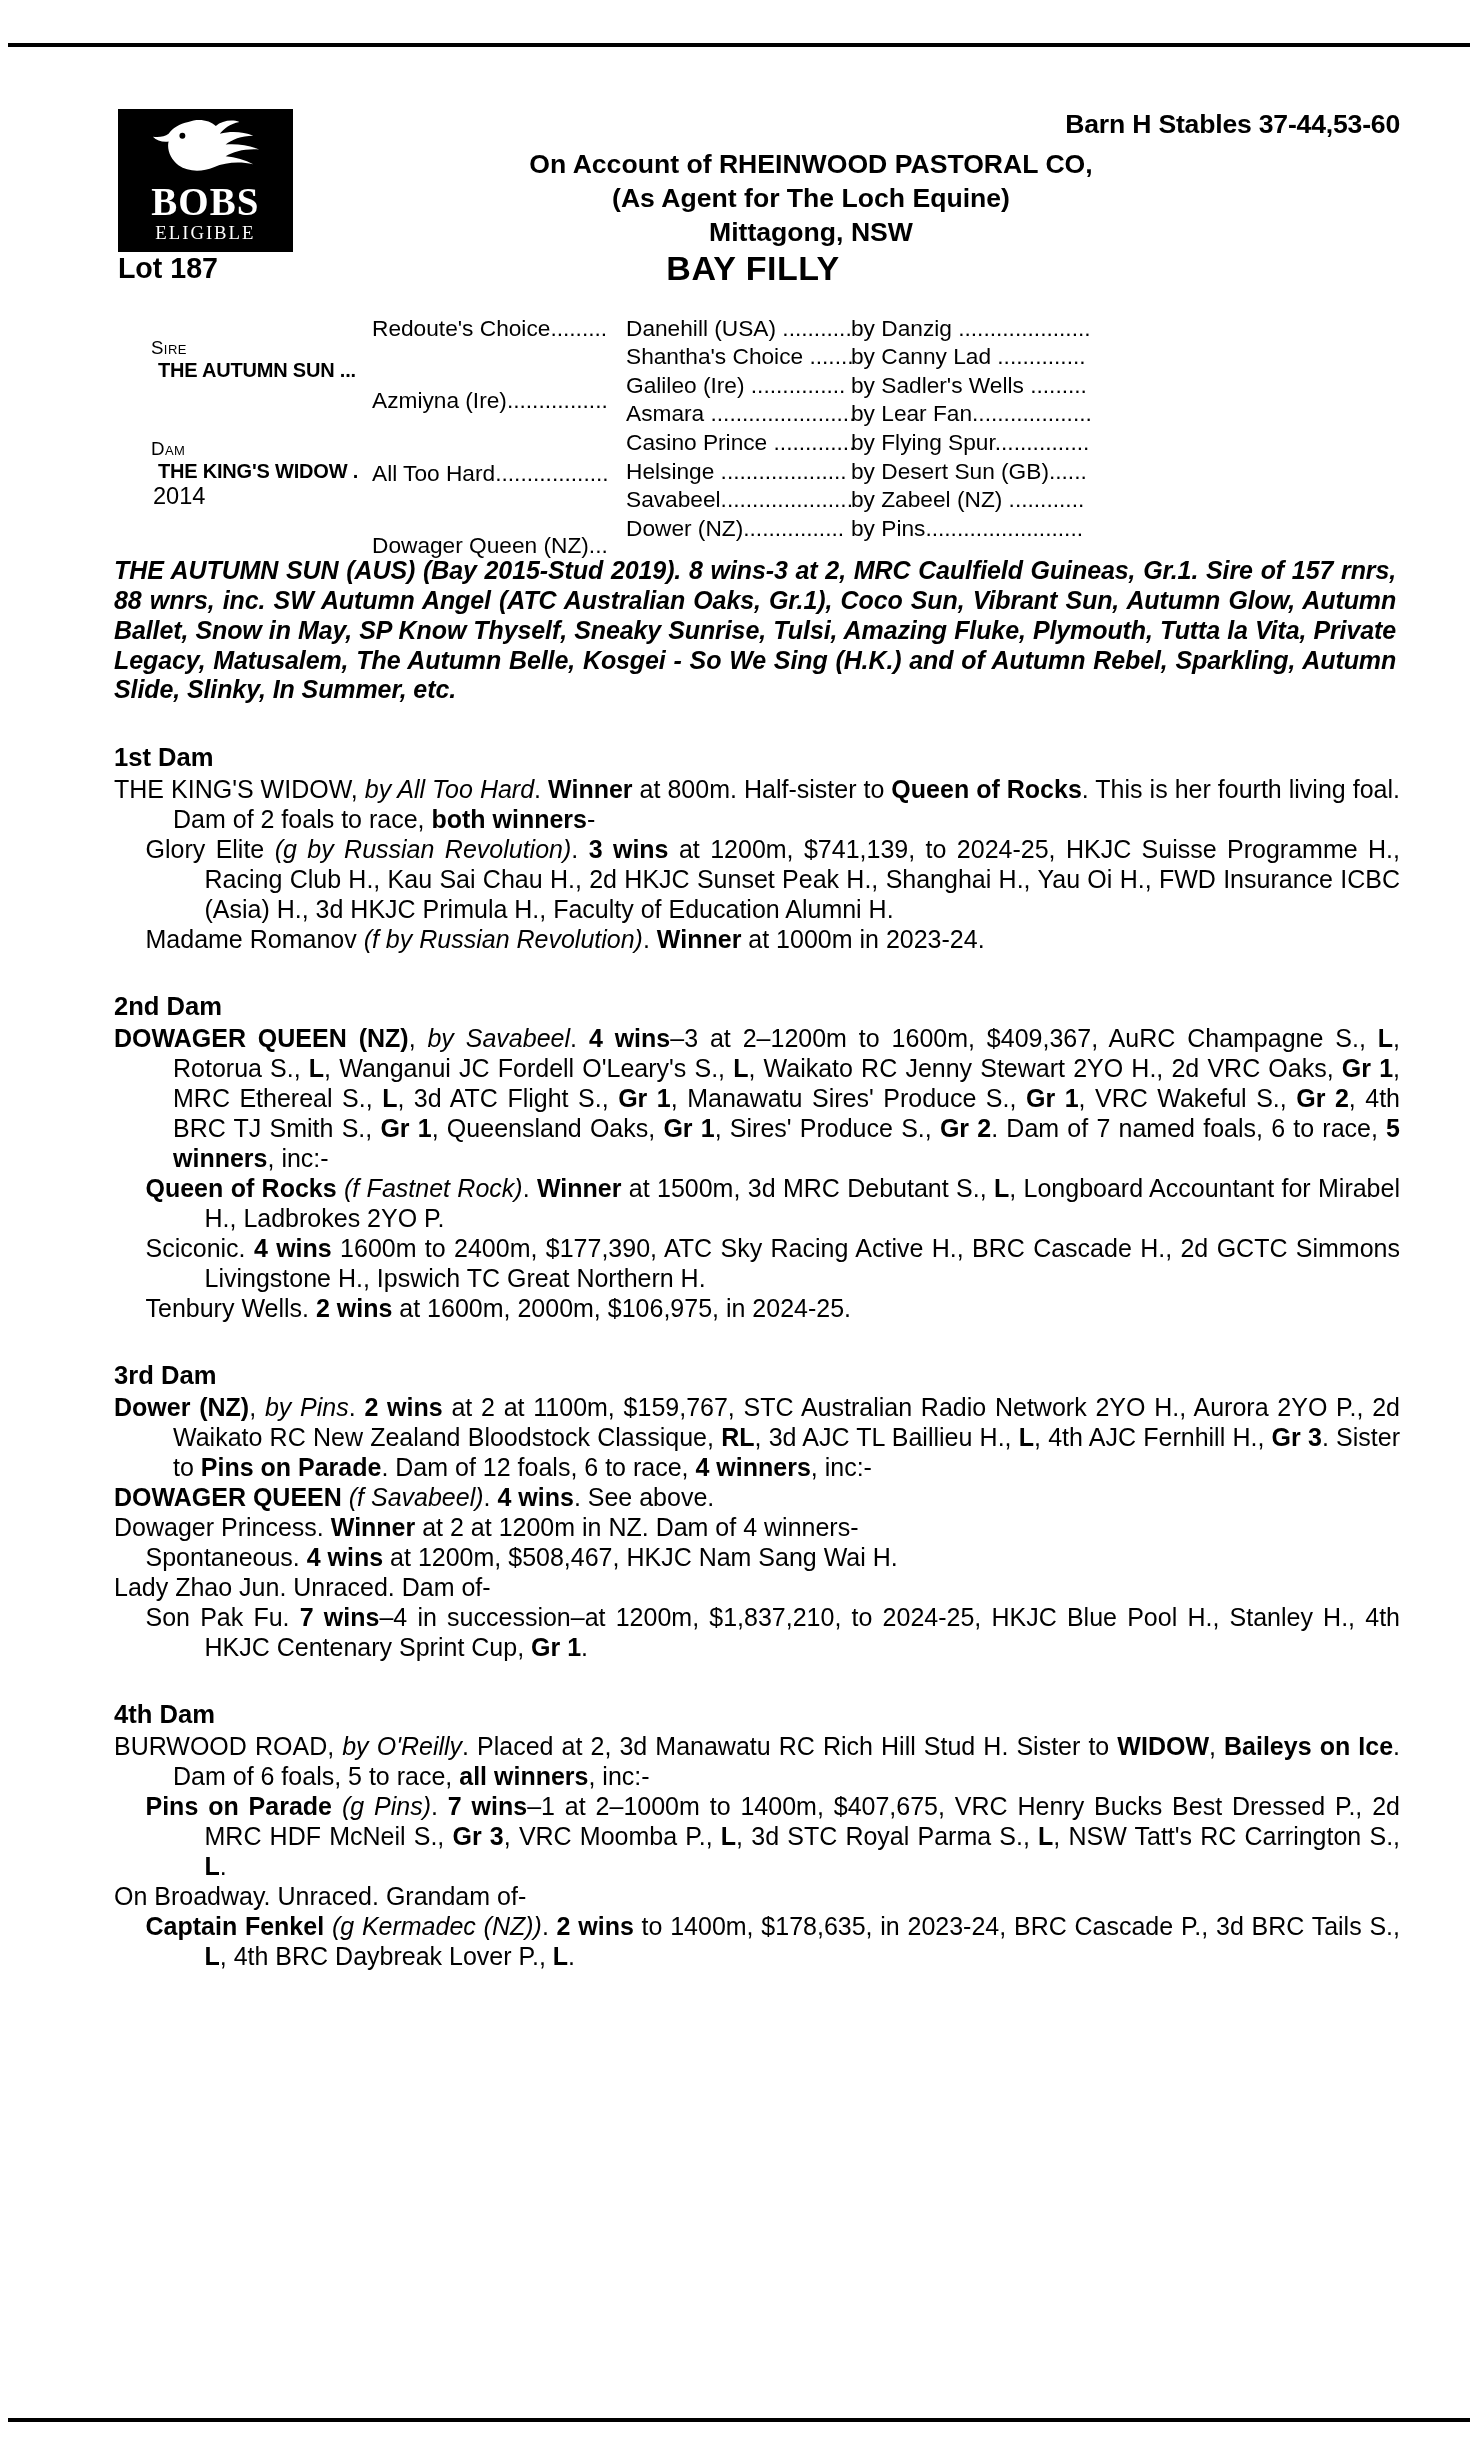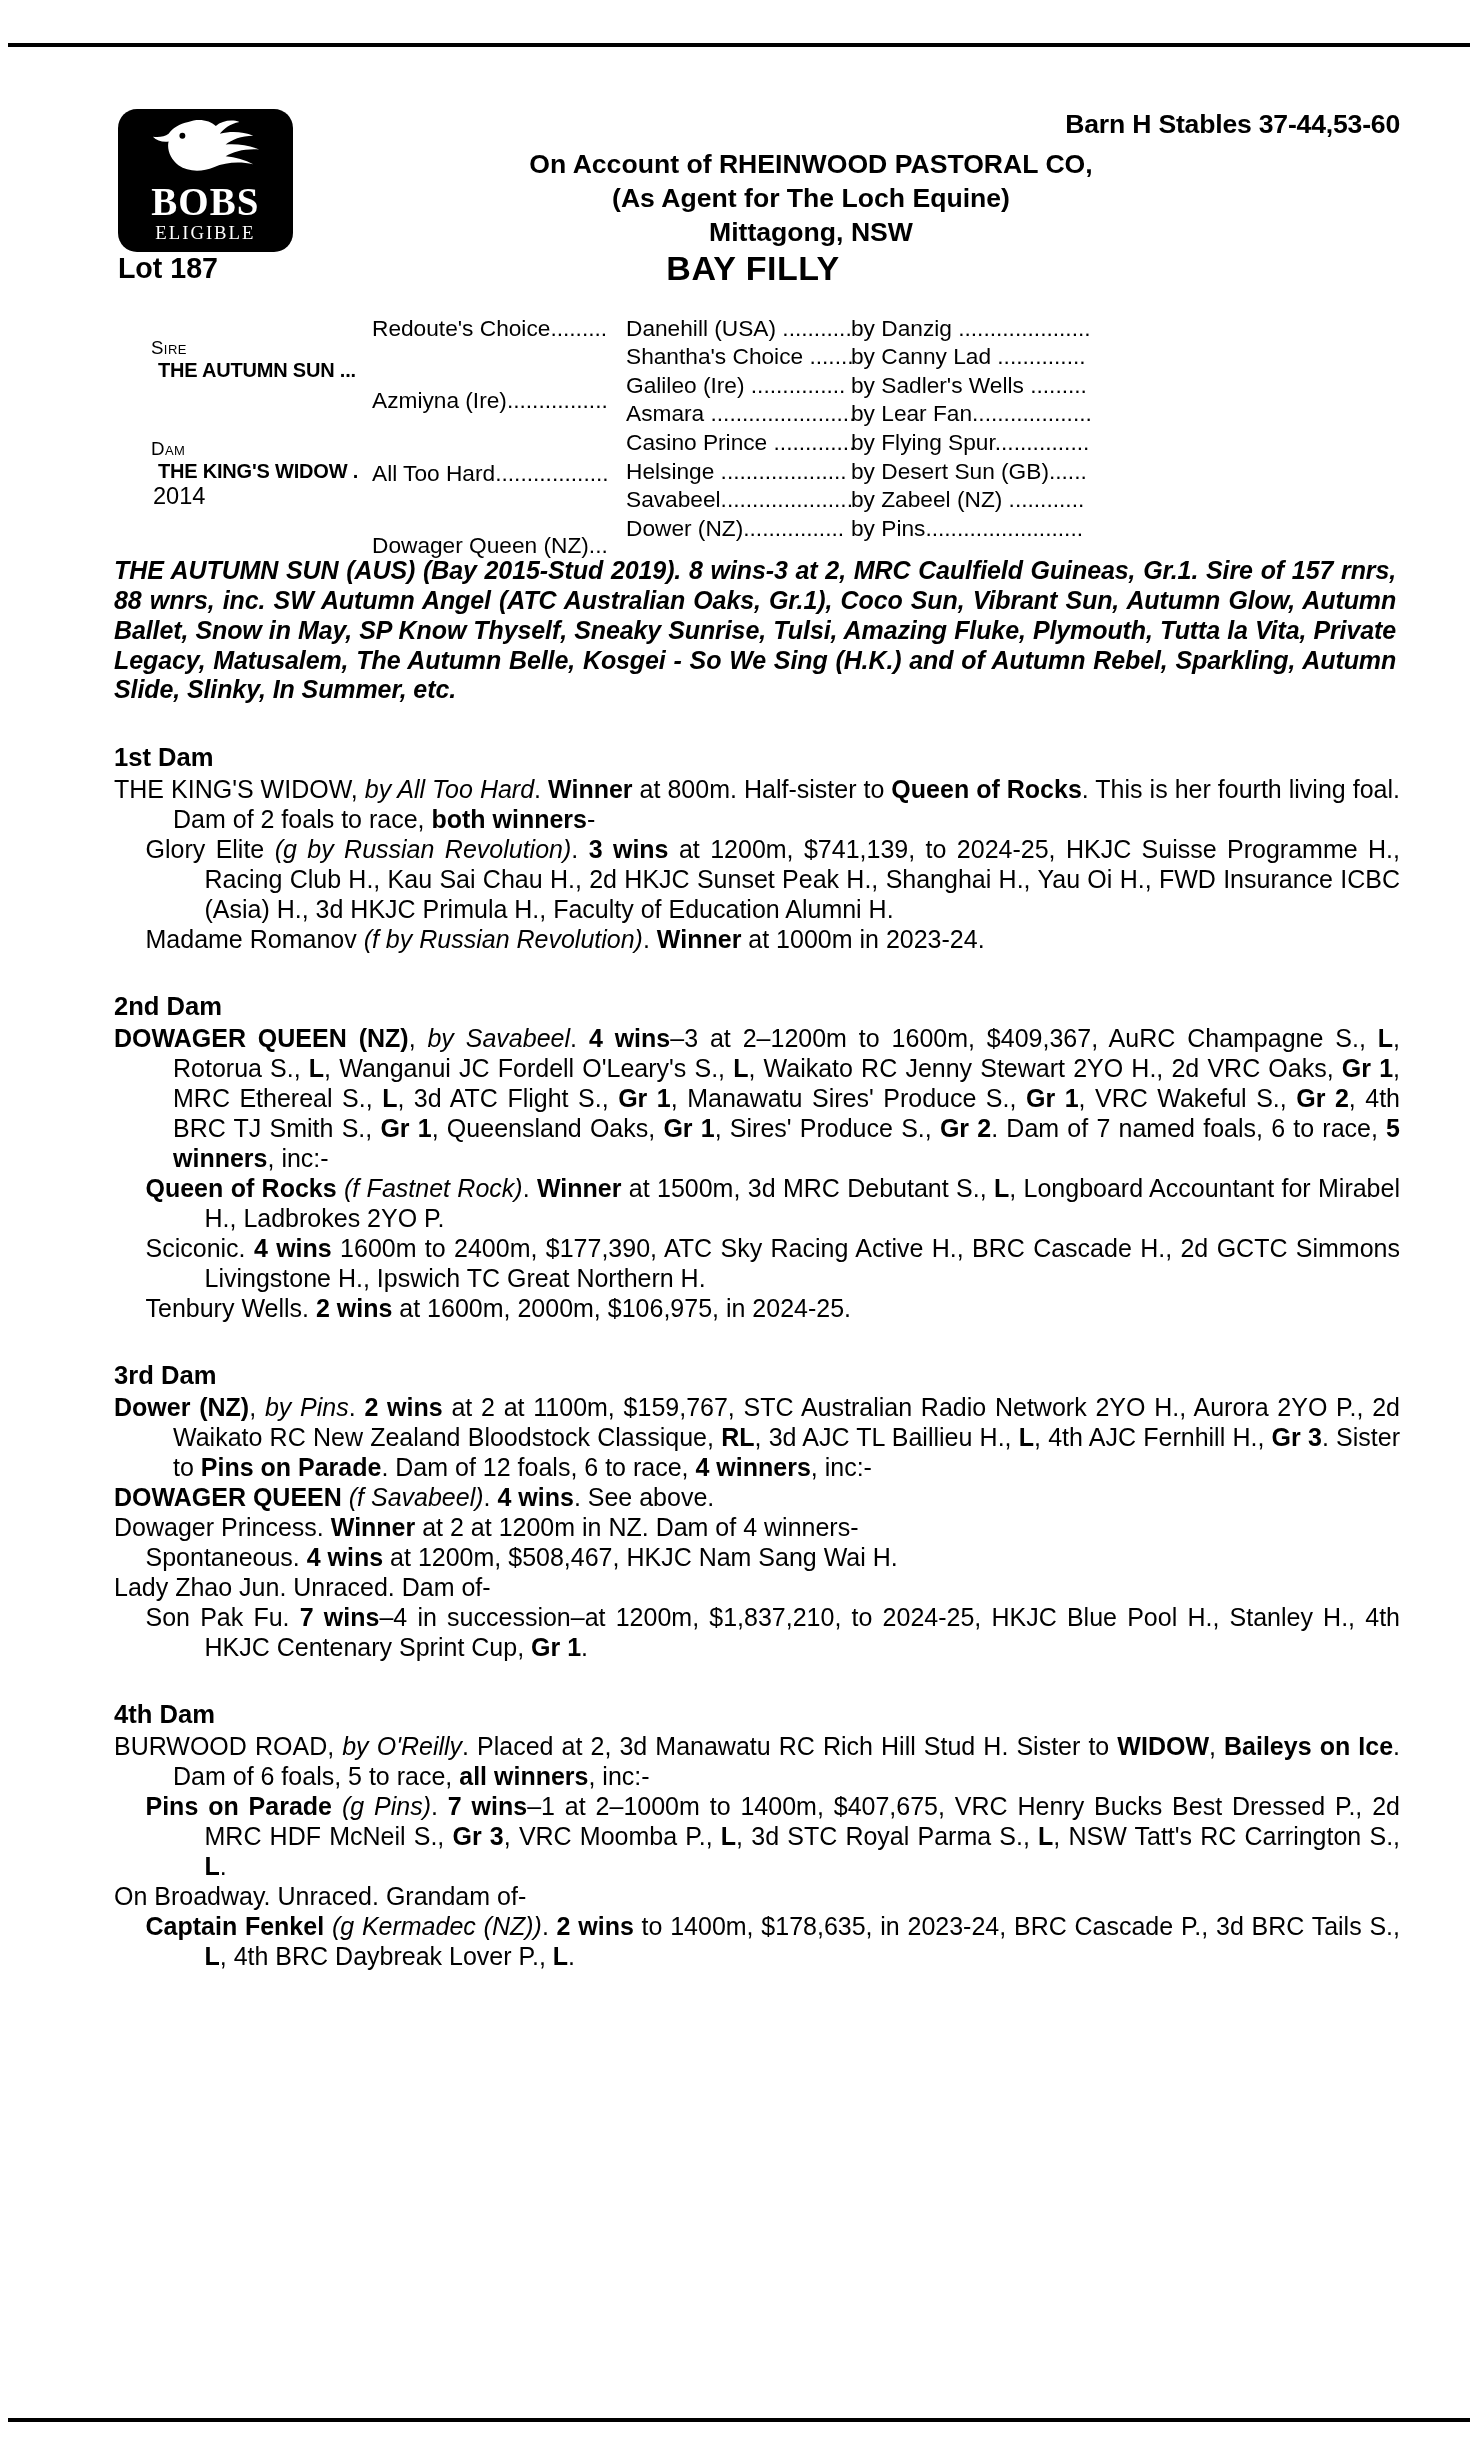--- a/index.html
+++ b/index.html
@@ -56,21 +56,20 @@
     width: 175px;
     height: 143px;
     background: #000;
     color: #fff;
     display: flex;
     flex-direction: column;
     align-items: center;
     justify-content: flex-start;
     padding-top: 3.9px;
     box-sizing: border-box;
-    border-radius: 19px;
   }
   .bobs-logo svg { display:block; margin-top: 3.9px; }
   .bobs-word {
     font-family: "Liberation Serif", serif;
     font-size: 39px;
     font-weight: bold;
     letter-spacing: 1px;
     line-height: 1;
     margin-top: 1px;
   }

